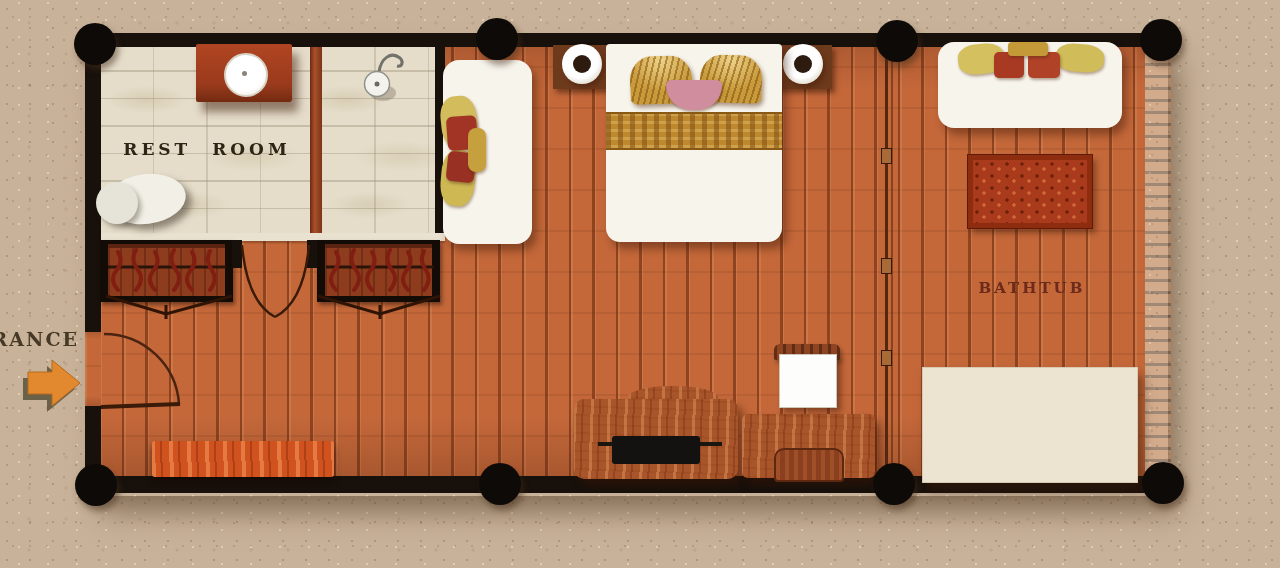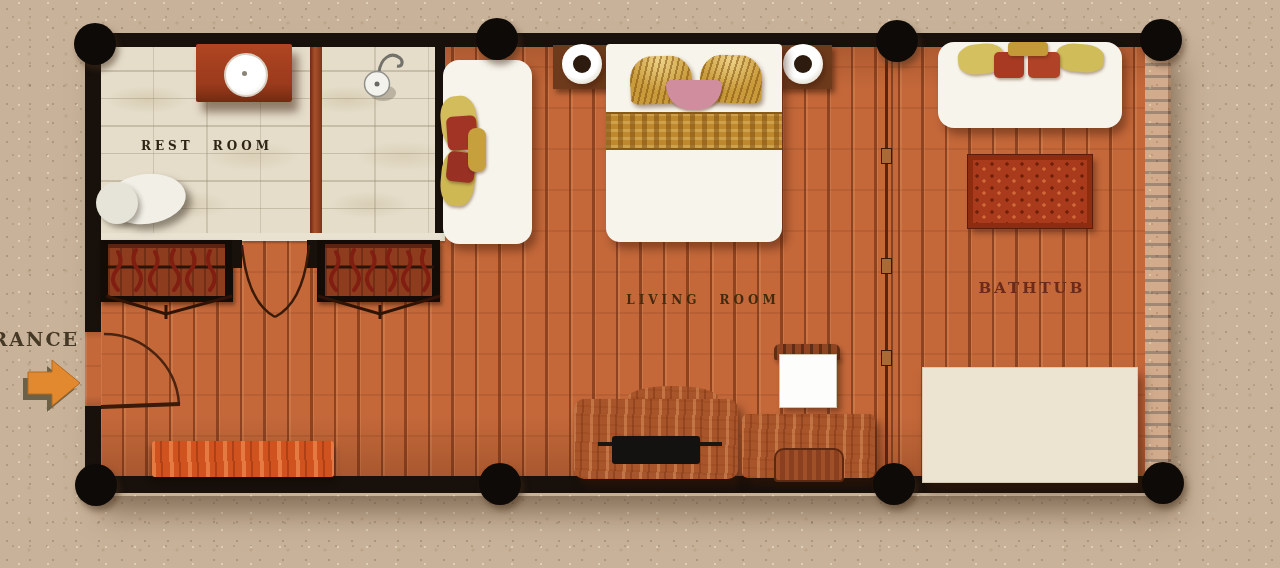--- a/index.html
+++ b/index.html
@@ -46,21 +46,21 @@
       repeating-linear-gradient(105deg, rgba(122,74,12,0.5) 0 2px, rgba(0,0,0,0) 2px 6px),
       radial-gradient(circle at 50% 8%, rgba(255,236,170,0.7), rgba(0,0,0,0) 60%);
     border-radius:35% 35% 15% 15% / 50% 50% 12% 12%;
     box-shadow:2px 3px 4px rgba(80,40,10,0.45);}
   .lamp{width:40px;height:40px;border-radius:50%;
     background:radial-gradient(circle at 45% 40%, #ffffff 0 55%, #e9e5da 72%, #cfcabd);
     box-shadow:3px 4px 5px rgba(60,25,8,0.4);}
   .lamp::after{content:'';position:absolute;left:11px;top:11px;width:18px;height:18px;border-radius:50%;background:#2c1b0e;}
   .post{width:42px;height:42px;border-radius:50%;background:#0e0a07;box-shadow:3px 5px 6px rgba(70,45,25,0.5);}
   
-  .room-label{font-weight:bold;color:#2e2415;letter-spacing:4px;word-spacing:11px;font-size:12px;text-align:center;white-space:nowrap;}
+  .room-label{font-weight:bold;color:#2e2415;letter-spacing:4px;word-spacing:11px;font-size:17px;text-align:center;white-space:nowrap;}
   .lbl-terrace{font-size:15px;letter-spacing:3px;color:#6b2a1a;}
   .lbl-entrance{left:0;top:328px;width:79px;height:26px;overflow:hidden;direction:rtl;font-weight:bold;
     font-size:19px;letter-spacing:2px;color:#453825;white-space:nowrap;}
   .lbl-bathtub{font-weight:bold;font-size:13.5px;letter-spacing:2px;color:#233540;}
   
   .ward{background:#120b06;box-shadow:2px 3px 4px rgba(40,18,6,0.5);}
   .ward-in{position:absolute;left:8px;right:8px;top:4px;bottom:6px;background:#8d3c1d;border-top:4px solid #5a2410;
     background-image:repeating-linear-gradient(90deg, rgba(60,20,8,0.32) 0 2px, rgba(0,0,0,0) 2px 12px);}
   
   .bench{background-color:#d0521e;border-radius:3px;
@@ -229,17 +229,16 @@
   <div class="abs post" style="left:74px;top:23px;"></div>
   <div class="abs post" style="left:476px;top:18px;"></div>
   <div class="abs post" style="left:876px;top:20px;"></div>
   <div class="abs post" style="left:1140px;top:19px;"></div>
   <div class="abs post" style="left:75px;top:464px;"></div>
   <div class="abs post" style="left:479px;top:463px;"></div>
   <div class="abs post" style="left:873px;top:463px;"></div>
   <div class="abs post" style="left:1142px;top:462px;"></div>
 
   <div class="abs room-label" style="left:109px;top:139px;width:196px;">REST ROOM</div>
-  <div class="abs room-label" style="left:608px;top:293px;width:190px;color:#432a0e;">LIVING ROOM</div>
   <div class="abs room-label lbl-terrace" style="left:956px;top:279px;width:152px;">BATHTUB</div>
   <div class="abs lbl-entrance"><span>ENTRANCE</span></div>
 
 </div>
 
 </body></html>

